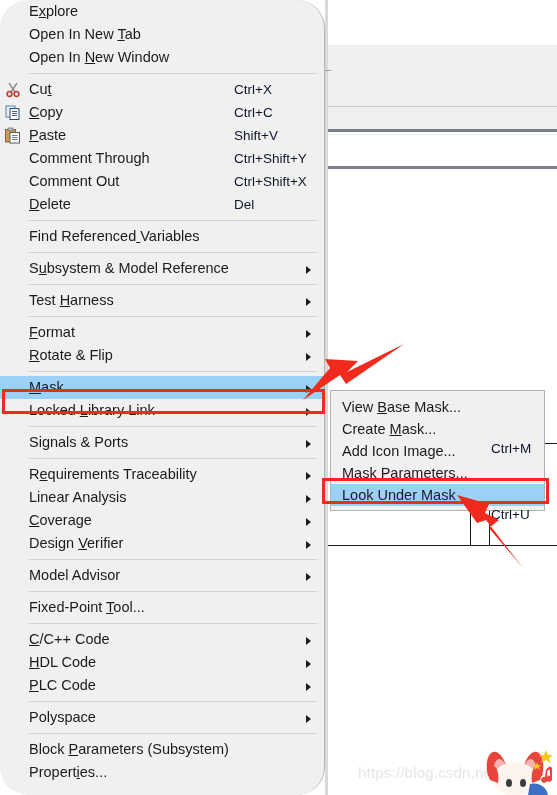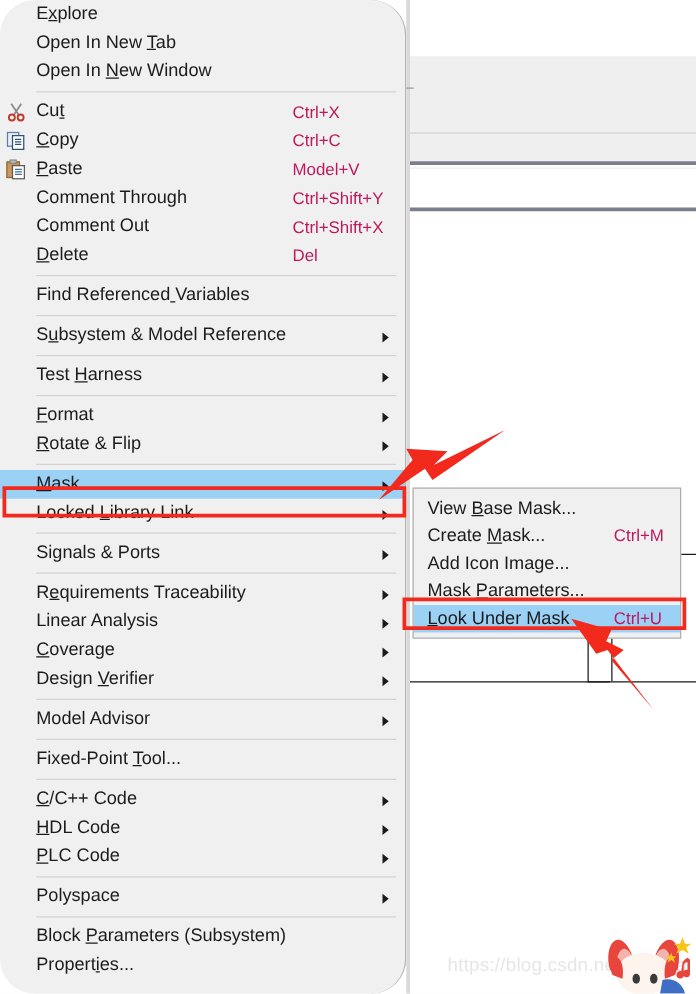--- a/index.html
+++ b/index.html
@@ -31,41 +31,41 @@
     background:#f0f0f0;border-right:1px solid #b5b5b5;
     box-sizing:border-box;
     border-radius:28px;
   }
   .menu-row{
     position:relative;height:23px;line-height:23px;
     font-size:14.5px;color:#1b1b1b;white-space:nowrap;
     box-sizing:border-box;
   }
   .menu-row .lbl{position:absolute;left:29px;top:0;}
-  .menu-row .accel{position:absolute;left:234px;top:0;font-size:13.5px;color:#be185d;}
+  .menu-row .accel{position:absolute;left:234px;top:0;font-size:13.5px;color:#0f172a;}
   .menu-row .arrow{
     position:absolute;right:13px;top:9px;width:0;height:0;
     border-left:5px solid #1b1b1b;border-top:4px solid transparent;border-bottom:4px solid transparent;
   }
   .menu-row .gicon{position:absolute;left:4px;top:3px;width:18px;height:17px;}
   .sep{height:9px;position:relative;}
   .sep::after{content:"";position:absolute;left:29px;right:7px;top:4px;height:1px;background:#d2d2d2;}
   .u{text-decoration:underline;text-underline-offset:1px;}
 
   .menu-row.selected{background:#9bd1f5;}
 
   
   #submenu{
     position:absolute;left:330px;top:390px;width:215px;
     background:#f0f0f0;border:1px solid #b0b0b0;
     padding:5px 0 4px 0;box-sizing:border-box;
   }
   #submenu .menu-row{height:22px;line-height:22px;}
   #submenu .menu-row .lbl{left:11px;}
-  #submenu .menu-row .accel{left:160px;}
+  #submenu .menu-row .accel{left:160px;margin-top:20px;}
 
   
   .redbox{position:absolute;border:3px solid #f22a1e;box-sizing:border-box;pointer-events:none;}
   #redbox-mask{left:2px;top:389px;width:323px;height:25px;}
   #redbox-look{left:322px;top:478px;width:227px;height:26px;}
 
   
   .arrowsvg{position:absolute;pointer-events:none;}
   #arrow-mask{left:300px;top:342px;width:110px;height:70px;}
   #arrow-look{left:455px;top:490px;width:100px;height:80px;}
@@ -124,21 +124,21 @@
       <span class="accel">Ctrl+C</span>
     </div>
     <div class="menu-row">
       <span class="gicon"><svg viewBox="0 0 18 17" width="18" height="17">
           <rect x="1.5" y="2.5" width="10" height="12.5" fill="#c99a5b" stroke="#8a6632" stroke-width="1"></rect>
           <rect x="4" y="1" width="5" height="2.6" fill="#bdbdbd" stroke="#7d7d7d" stroke-width="0.8"></rect>
           <rect x="6" y="5.5" width="9.5" height="10.5" fill="#ffffff" stroke="#5a5a5a" stroke-width="1"></rect>
           <path d="M8 8.5h5.5M8 10.5h5.5M8 12.5h5.5" stroke="#4a6f9c" stroke-width="0.9"></path>
         </svg></span>
       <span class="lbl"><span class="u">P</span>aste</span>
-      <span class="accel">Model+V</span>
+      <span class="accel">Shift+V</span>
     </div>
     <div class="menu-row">
       <span class="lbl">Comment Through</span>
       <span class="accel">Ctrl+Shift+Y</span>
     </div>
     <div class="menu-row">
       <span class="lbl">Comment Out</span>
       <span class="accel">Ctrl+Shift+X</span>
     </div>
     <div class="menu-row">

